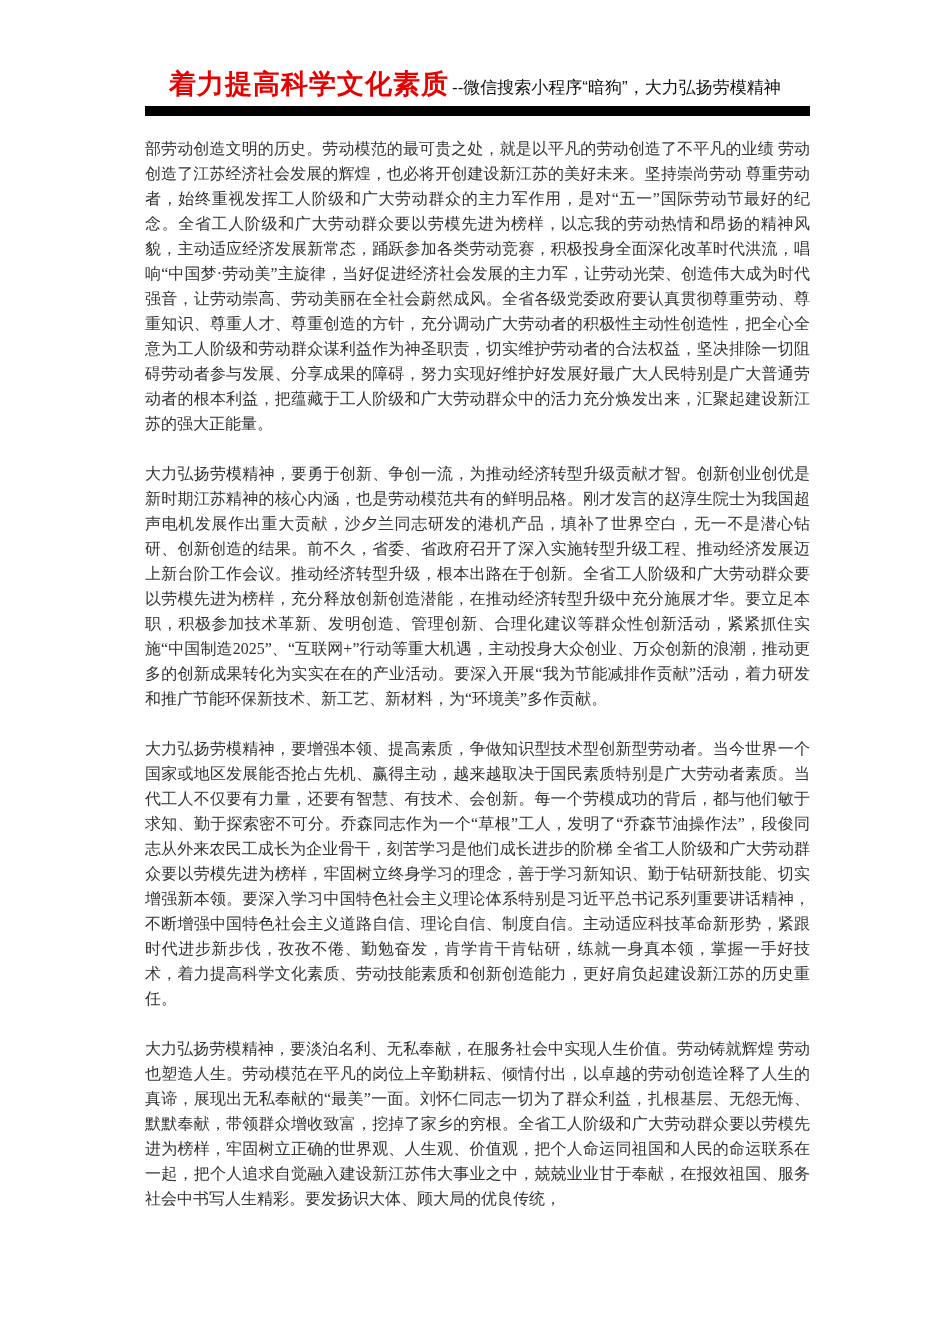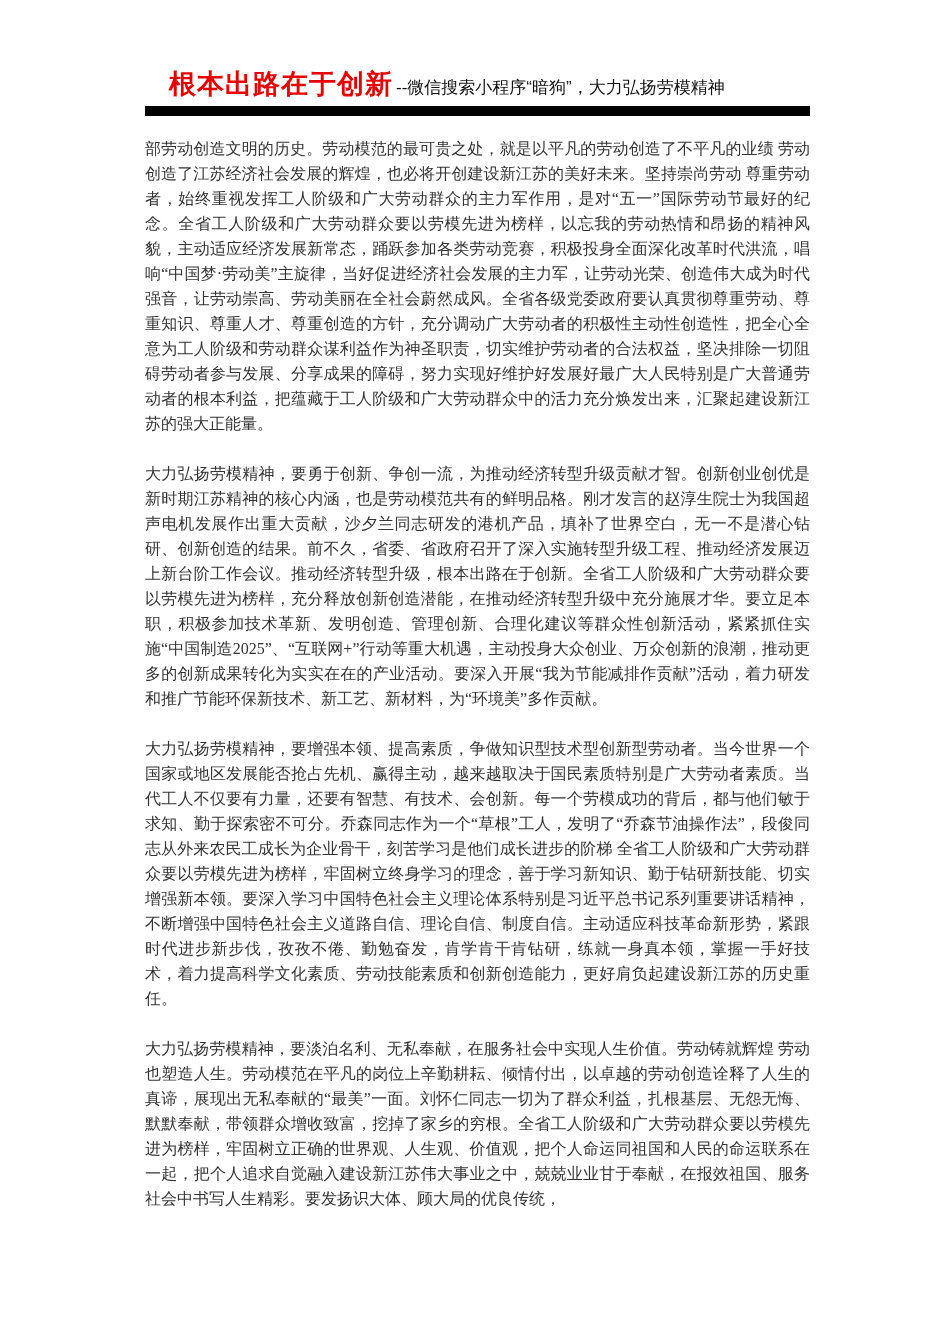--- a/index.html
+++ b/index.html
@@ -61,21 +61,21 @@
       word-break: break-all;
     }
   </style>
 </head>
 <body>
 
 <div class="page">
 
   <div class="header">
     <div class="header-line">
-      <span class="site-title">根本出路在于创新</span>
+      <span class="site-title">着力提高科学文化素质</span>
       <span class="site-subtitle">--微信搜索小程序“暗狗”，大力弘扬劳模精神</span>
     </div>
     <div class="header-bar"></div>
   </div>
 
   <div class="content">
     <p class="para">部劳动创造文明的历史。劳动模范的最可贵之处，就是以平凡的劳动创造了不平凡的业绩 劳动创造了江苏经济社会发展的辉煌，也必将开创建设新江苏的美好未来。坚持崇尚劳动 尊重劳动者，始终重视发挥工人阶级和广大劳动群众的主力军作用，是对“五一”国际劳动节最好的纪念。全省工人阶级和广大劳动群众要以劳模先进为榜样，以忘我的劳动热情和昂扬的精神风貌，主动适应经济发展新常态，踊跃参加各类劳动竞赛，积极投身全面深化改革时代洪流，唱响“中国梦·劳动美”主旋律，当好促进经济社会发展的主力军，让劳动光荣、创造伟大成为时代强音，让劳动崇高、劳动美丽在全社会蔚然成风。全省各级党委政府要认真贯彻尊重劳动、尊重知识、尊重人才、尊重创造的方针，充分调动广大劳动者的积极性主动性创造性，把全心全意为工人阶级和劳动群众谋利益作为神圣职责，切实维护劳动者的合法权益，坚决排除一切阻碍劳动者参与发展、分享成果的障碍，努力实现好维护好发展好最广大人民特别是广大普通劳动者的根本利益，把蕴藏于工人阶级和广大劳动群众中的活力充分焕发出来，汇聚起建设新江苏的强大正能量。</p>
     <p class="para">大力弘扬劳模精神，要勇于创新、争创一流，为推动经济转型升级贡献才智。创新创业创优是新时期江苏精神的核心内涵，也是劳动模范共有的鲜明品格。刚才发言的赵淳生院士为我国超声电机发展作出重大贡献，沙夕兰同志研发的港机产品，填补了世界空白，无一不是潜心钻研、创新创造的结果。前不久，省委、省政府召开了深入实施转型升级工程、推动经济发展迈上新台阶工作会议。推动经济转型升级，根本出路在于创新。全省工人阶级和广大劳动群众要以劳模先进为榜样，充分释放创新创造潜能，在推动经济转型升级中充分施展才华。要立足本职，积极参加技术革新、发明创造、管理创新、合理化建议等群众性创新活动，紧紧抓住实施“中国制造2025”、“互联网+”行动等重大机遇，主动投身大众创业、万众创新的浪潮，推动更多的创新成果转化为实实在在的产业活动。要深入开展“我为节能减排作贡献”活动，着力研发和推广节能环保新技术、新工艺、新材料，为“环境美”多作贡献。</p>
     <p class="para">大力弘扬劳模精神，要增强本领、提高素质，争做知识型技术型创新型劳动者。当今世界一个国家或地区发展能否抢占先机、赢得主动，越来越取决于国民素质特别是广大劳动者素质。当代工人不仅要有力量，还要有智慧、有技术、会创新。每一个劳模成功的背后，都与他们敏于求知、勤于探索密不可分。乔森同志作为一个“草根”工人，发明了“乔森节油操作法”，段俊同志从外来农民工成长为企业骨干，刻苦学习是他们成长进步的阶梯 全省工人阶级和广大劳动群众要以劳模先进为榜样，牢固树立终身学习的理念，善于学习新知识、勤于钻研新技能、切实增强新本领。要深入学习中国特色社会主义理论体系特别是习近平总书记系列重要讲话精神，不断增强中国特色社会主义道路自信、理论自信、制度自信。主动适应科技革命新形势，紧跟时代进步新步伐，孜孜不倦、勤勉奋发，肯学肯干肯钻研，练就一身真本领，掌握一手好技术，着力提高科学文化素质、劳动技能素质和创新创造能力，更好肩负起建设新江苏的历史重任。</p>
     <p class="para">大力弘扬劳模精神，要淡泊名利、无私奉献，在服务社会中实现人生价值。劳动铸就辉煌 劳动也塑造人生。劳动模范在平凡的岗位上辛勤耕耘、倾情付出，以卓越的劳动创造诠释了人生的真谛，展现出无私奉献的“最美”一面。刘怀仁同志一切为了群众利益，扎根基层、无怨无悔、默默奉献，带领群众增收致富，挖掉了家乡的穷根。全省工人阶级和广大劳动群众要以劳模先进为榜样，牢固树立正确的世界观、人生观、价值观，把个人命运同祖国和人民的命运联系在一起，把个人追求自觉融入建设新江苏伟大事业之中，兢兢业业甘于奉献，在报效祖国、服务社会中书写人生精彩。要发扬识大体、顾大局的优良传统，</p>

